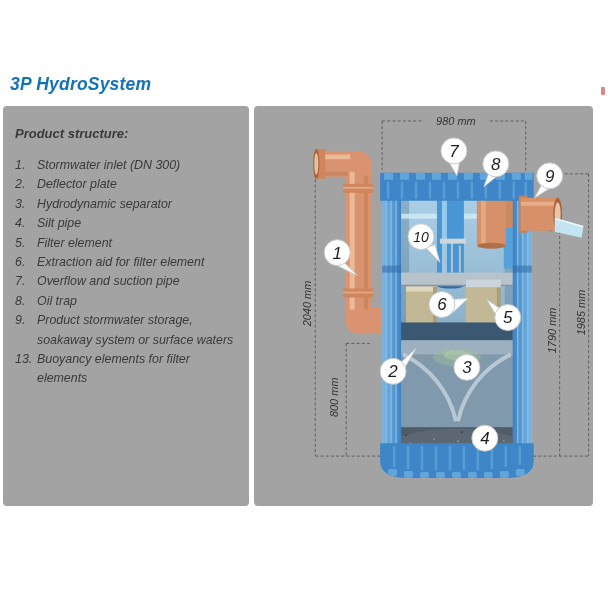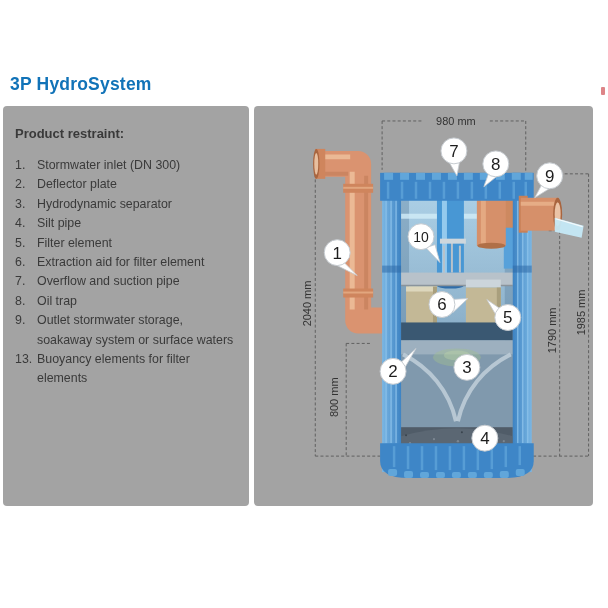--- a/index.html
+++ b/index.html
@@ -1,17 +1,17 @@
 <!DOCTYPE html>
 <html><head>
 <meta charset="utf-8">
 <style>
   html,body{margin:0;padding:0;background:#fff;}
   .screen{position:relative;width:608px;height:608px;background:#ffffff;overflow:hidden;
-          font-family:"Liberation Sans",sans-serif;}
+          font-family:"Liberation Sans",sans-serif;font-style:italic;}
   .page-title{position:absolute;left:10px;top:74px;font-size:17.5px;font-weight:bold;
               color:#1173b8;letter-spacing:.2px;}
   .panel{position:absolute;top:106px;height:400px;background:#a3a3a3;border-radius:4px;}
   .panel-left{left:3px;width:246px;}
   .panel-right{left:254px;width:339px;}
   .product-heading{position:absolute;left:12px;top:20px;font-size:13px;font-weight:bold;color:#3a3a3a;}
   .product-list{position:absolute;left:12px;top:50px;}
   .product-item{display:flex;font-size:12.4px;line-height:19.4px;color:#3a3a3a;}
   .item-num{width:22px;flex:0 0 22px;}
   .item-label{width:200px;}
@@ -28,21 +28,21 @@
 </style>
 </head>
 <body>
 
 <div class="screen">
 
   <div class="page-title">3P HydroSystem</div>
   <div class="artifact"></div>
 
   <div class="panel panel-left">
-    <div class="product-heading">Product restraint:</div>
+    <div class="product-heading">Product structure:</div>
     <div class="product-list">
       <div class="product-item">
         <span class="item-num">1.</span>
         <span class="item-label">Stormwater inlet (DN 300)</span>
       </div>
       <div class="product-item">
         <span class="item-num">2.</span>
         <span class="item-label">Deflector plate</span>
       </div>
       <div class="product-item">
@@ -64,21 +64,21 @@
       <div class="product-item">
         <span class="item-num">7.</span>
         <span class="item-label">Overflow and suction pipe</span>
       </div>
       <div class="product-item">
         <span class="item-num">8.</span>
         <span class="item-label">Oil trap</span>
       </div>
       <div class="product-item">
         <span class="item-num">9.</span>
-        <span class="item-label">Outlet stormwater storage, soakaway system or surface waters</span>
+        <span class="item-label">Product stormwater storage, soakaway system or surface waters</span>
       </div>
       <div class="product-item">
         <span class="item-num">13.</span>
         <span class="item-label">Buoyancy elements for filter elements</span>
       </div>
     </div>
   </div>
 
   <div class="panel panel-right">
     <svg class="diagram-svg" width="339" height="400" viewBox="0 0 339 401">

